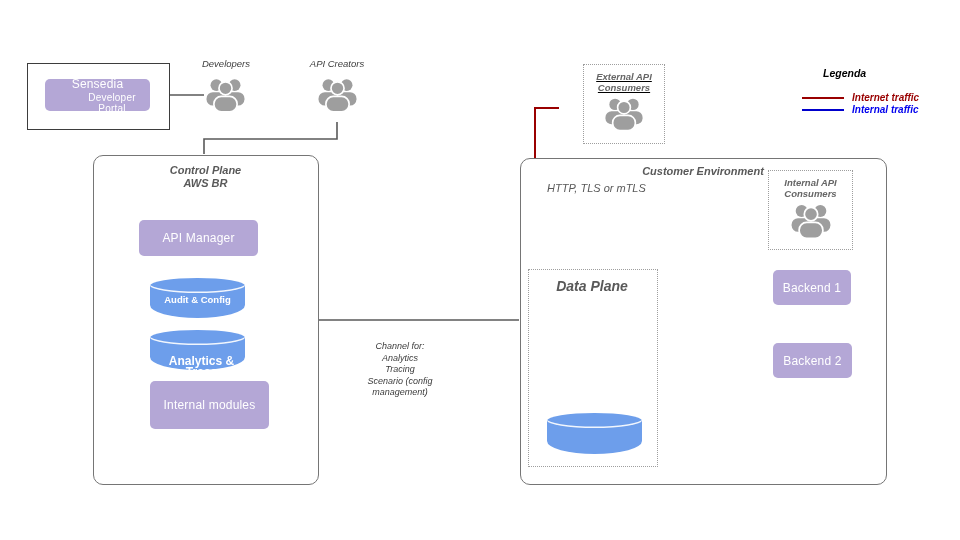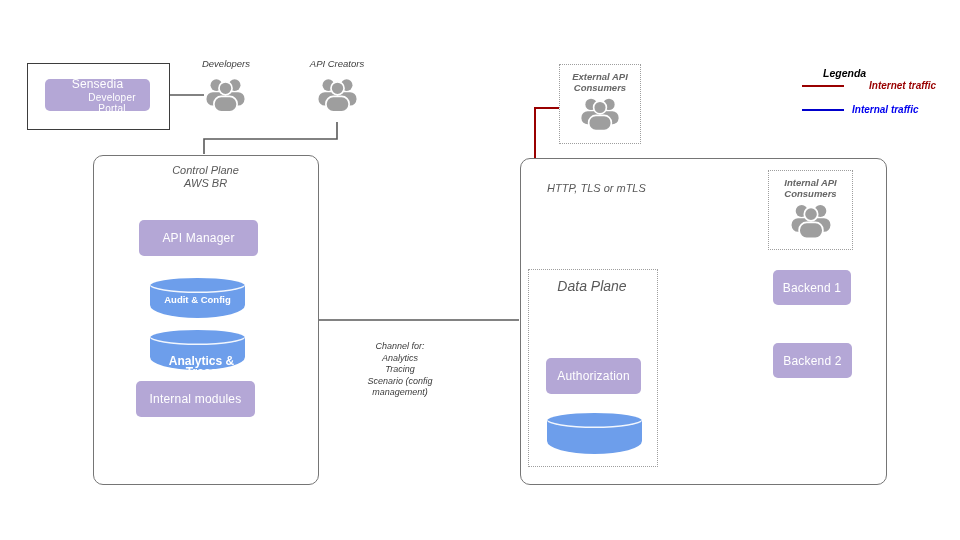--- a/index.html
+++ b/index.html
@@ -37,21 +37,21 @@
     position:absolute; left:0; right:0; top:0; height:15px;
     background:#6d9eeb; border-radius:50%;
     box-shadow: inset 0 -1.5px 0 rgba(255,255,255,.9);
   }
   .cyl-label {
     position:absolute; left:0; right:0;
     color:#ffffff; font-weight:bold; text-align:center; line-height:11px;
   }
 
   
-  .box-title { font-weight:normal; font-style:italic; color:#595959; text-align:center; line-height:12.5px; font-size:11px; }
+  .box-title { font-weight:bold; font-style:italic; color:#595959; text-align:center; line-height:12.5px; font-size:11px; }
   .small-title { font-weight:bold; font-style:italic; color:#666666; text-align:center; line-height:10.5px; font-size:9.5px; }
   .actor-label { font-style:italic; color:#3d3d3d; font-size:9.5px; text-align:center; }
   .note { font-style:italic; color:#595959; font-size:11px; }
   .channel { font-style:italic; color:#3d3d3d; font-size:9px; line-height:11.5px; text-align:center; }
 
   .people-icon { fill:#9e9e9e; display:block; }
 
   
   .legend-title { font-weight:bold; font-style:italic; color:#000000; font-size:10.5px; }
   .legend-row { display:flex; align-items:center; }
@@ -118,68 +118,68 @@
     <div class="cyl-cap"></div>
     <div class="cyl-label" style="top:16px; font-size:9.5px;">Audit &amp; Config</div>
   </div>
 
   <div class="cylinder" style="left:150px; top:330px; width:95px; height:40px;">
     <div class="cyl-body"></div>
     <div class="cyl-cap"></div>
     <div class="cyl-label" style="top:26px; font-size:12px;padding-left:8px;">Analytics &amp; Trace</div>
   </div>
 
-  <div class="abs pnode" style="left:136px; top:381px; width:119px; height:36px;">Internal modules</div>
+  <div class="abs pnode" style="left:150px; top:381px; width:119px; height:48px;">Internal modules</div>
 
   <div class="abs channel" style="left:345px; top:341px; width:110px;">
     <div>Channel for:</div>
     <div>Analytics</div>
     <div>Tracing</div>
     <div>Scenario (config</div>
     <div>management)</div>
   </div>
 
-  <div class="abs dotted-box" style="left:559px; top:64px; width:80px; height:78px;">
+  <div class="abs dotted-box" style="left:583px; top:64px; width:80px; height:78px;text-decoration:underline;">
     <div class="small-title" style="margin-top:7px;">
       <div>External API</div>
       <div>Consumers</div>
     </div>
     <svg class="people-icon" style="margin:3px auto 0 auto;" width="44" height="36" viewBox="0 0 64 52">
         <use href="#ppl"></use>
       </svg>
   </div>
 
   <div class="abs round-box" style="left:520px; top:158px; width:365px; height:325px;"></div>
+  <div class="abs box-title" style="left:603px; top:165px; width:200px;">Customer Environment</div>
   <div class="abs note" style="left:547px; top:182px;">HTTP, TLS or mTLS</div>
 
   <div class="abs dotted-box" style="left:768px; top:170px; width:83px; height:78px;">
     <div class="small-title" style="margin-top:7px;">
       <div>Internal API</div>
       <div>Consumers</div>
     </div>
     <svg class="people-icon" style="margin:3px auto 0 auto;" width="46" height="38" viewBox="0 0 64 52">
         <use href="#ppl"></use>
       </svg>
   </div>
 
   <div class="abs dotted-box" style="left:528px; top:269px; width:128px; height:196px;"></div>
   <div class="abs box-title" style="left:528px; top:280px; width:128px; font-size:14px;">Data Plane</div>
 
-  <div class="abs pnode" style="left:546px; top:358px; width:95px; height:36px;">Authorization</div>
 
   <div class="cylinder" style="left:547px; top:413px; width:95px; height:41px;">
     <div class="cyl-body"></div>
     <div class="cyl-cap"></div>
   </div>
 
   <div class="abs pnode" style="left:773px; top:270px; width:78px; height:35px;">Backend 1</div>
   <div class="abs pnode" style="left:773px; top:343px; width:79px; height:35px;text-align:right;">Backend 2</div>
 
   <div class="abs legend-title" style="left:795px; top:67px;margin-left:28px;">Legenda</div>
-  <div class="abs legend-row" style="left:802px; top:80px;gap:17px;">
+  <div class="abs legend-row" style="left:802px; top:92px;">
     <span class="leg-swatch leg-red-line"></span>
     <span class="leg-label leg-red-text">Internet traffic</span>
   </div>
   <div class="abs legend-row" style="left:802px; top:104px;">
     <span class="leg-swatch leg-blue-line"></span>
     <span class="leg-label leg-blue-text">Internal traffic</span>
   </div>
 
 </div>
 

